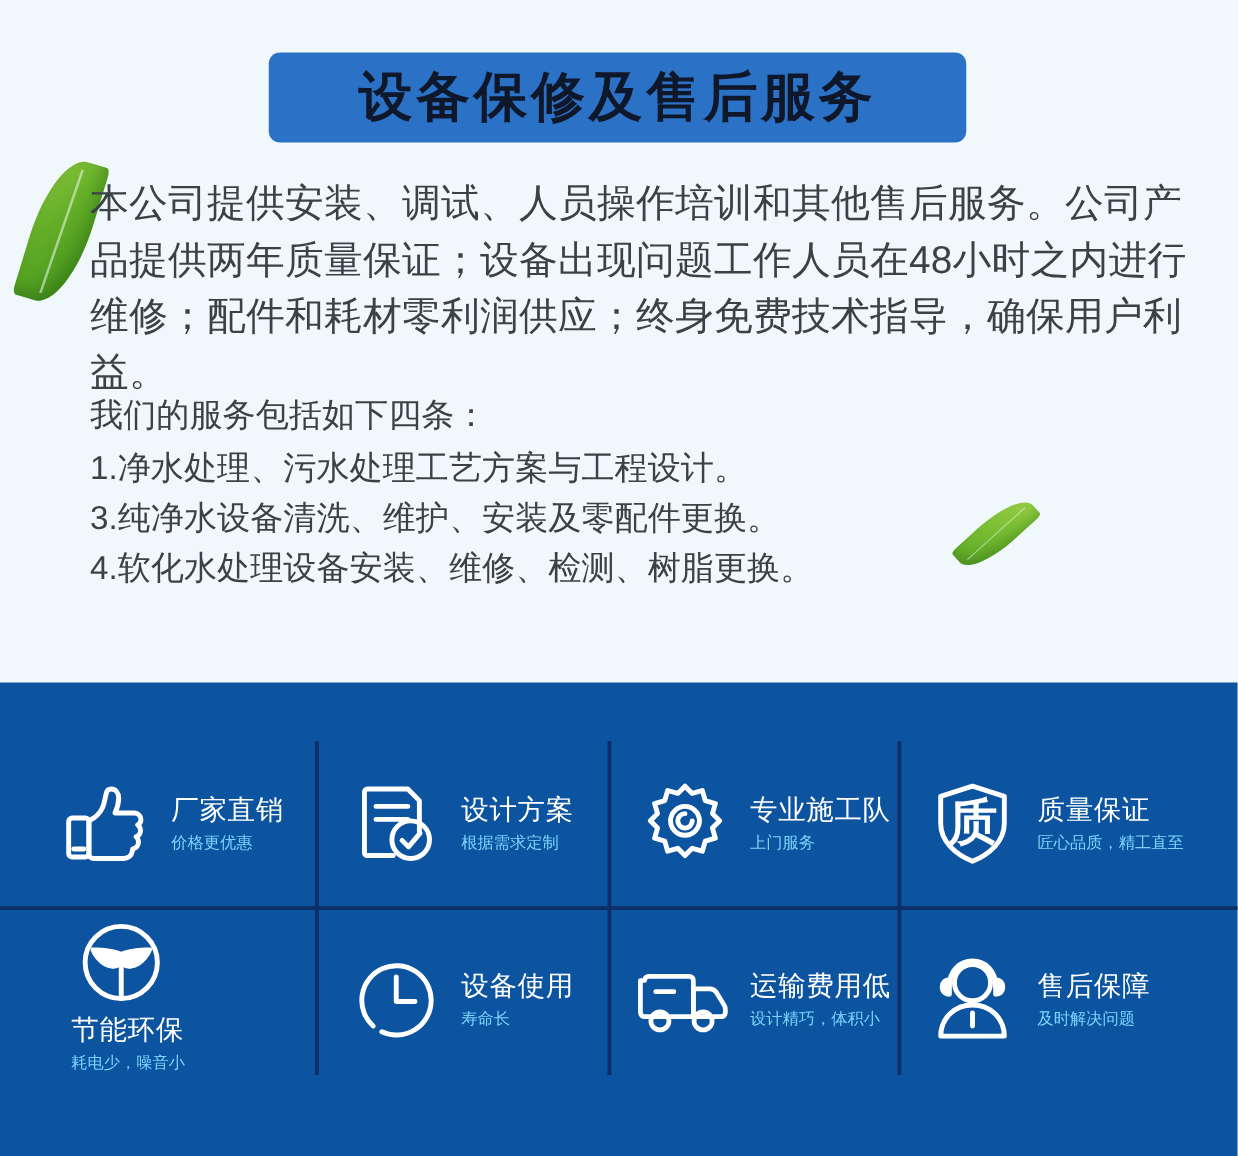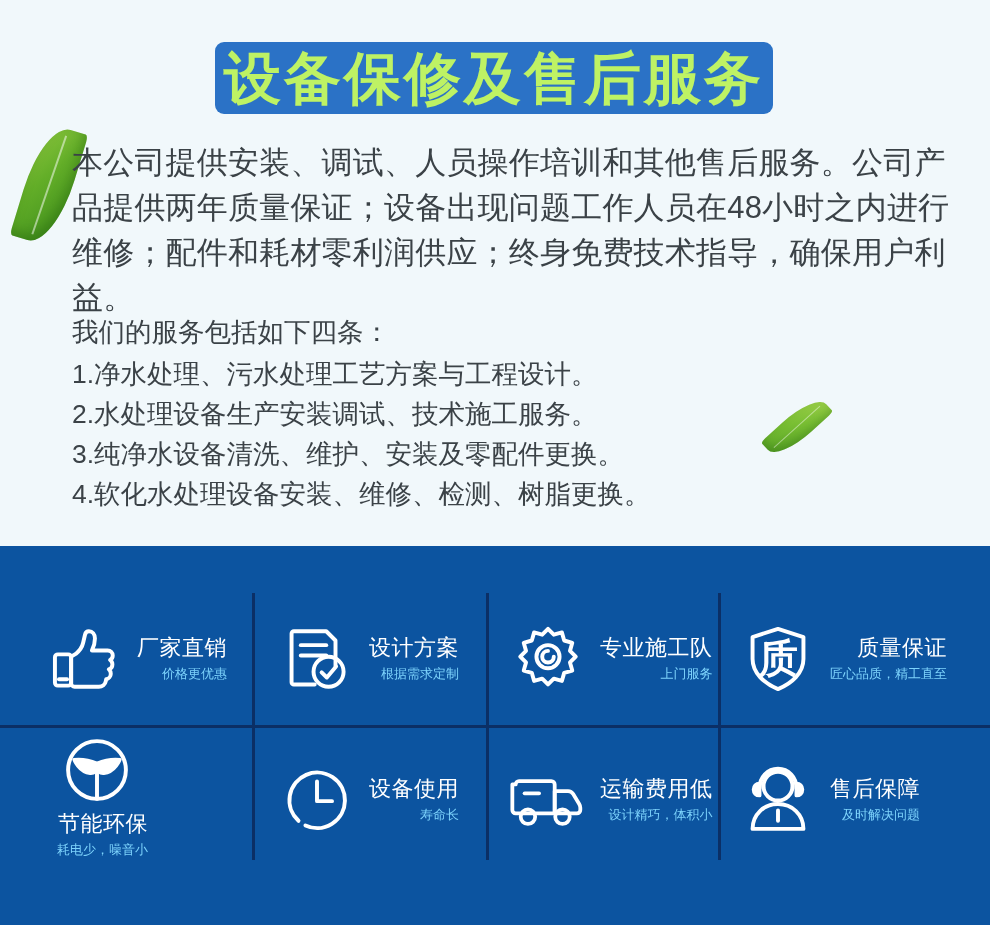--- a/index.html
+++ b/index.html
@@ -18,22 +18,22 @@
   }
 
   #title-banner{
     position:absolute; left:215px; top:42px;
     width:558px; height:72px;
     background:#2b72c6;
     border-radius:9px;
     display:flex; align-items:center; justify-content:center;
   }
   #title-banner .title-text{
-    color:#bef264;
-    font-size:57px;
+    color:#0f172a;
+    font-size:43px;
     font-weight:bold;
     letter-spacing:3px;
     line-height:1;
     white-space:nowrap;
   }
 
   
   .leaf-big{
     position:absolute; left:26px; top:126px;
     width:46px; height:118px;
@@ -81,21 +81,21 @@
   }
   #services-block .svc-heading{ margin-bottom:2px; }
   #services-block .svc-item{ white-space:nowrap; }
 
   
   #feature-panel{
     position:absolute; left:0; top:546px; width:990px; height:379px;
     background:#0c54a0;
   }
   #feature-grid{
-    position:absolute; left:0; top:0; width:990px; height:379px;text-align:right;
+    position:absolute; left:0; top:0; width:990px; height:379px;
   }
   .v-divider{
     position:absolute; top:47px; width:3px; height:267px;
     background:#0b2f66;
   }
   .h-divider{
     position:absolute; left:0; top:179px; width:990px; height:3px;
     background:#0b2f66;
   }
   .feature-cell{
@@ -138,21 +138,20 @@
   </div>
 
   <div class="leaf-big"></div>
   <div class="leaf-small"></div>
 
   <div id="intro-paragraph">本公司提供安装、调试、人员操作培训和其他售后服务。公司产品提供两年质量保证；设备出现问题工作人员在48小时之内进行维修；配件和耗材零利润供应；终身免费技术指导，确保用户利益。</div>
 
   <div id="services-block">
     <div class="svc-heading">我们的服务包括如下四条：</div>
     <div class="svc-item">1.净水处理、污水处理工艺方案与工程设计。</div>
-    <div class="svc-item">2.水处理设备生产安装调试、技术施工服务。</div>
     <div class="svc-item">3.纯净水设备清洗、维护、安装及零配件更换。</div>
     <div class="svc-item">4.软化水处理设备安装、维修、检测、树脂更换。</div>
   </div>
 </div>
 
 <div id="feature-panel">
   <div id="feature-grid">
 
     <div class="v-divider" style="left:252px;"></div>
     <div class="v-divider" style="left:486px;"></div>

